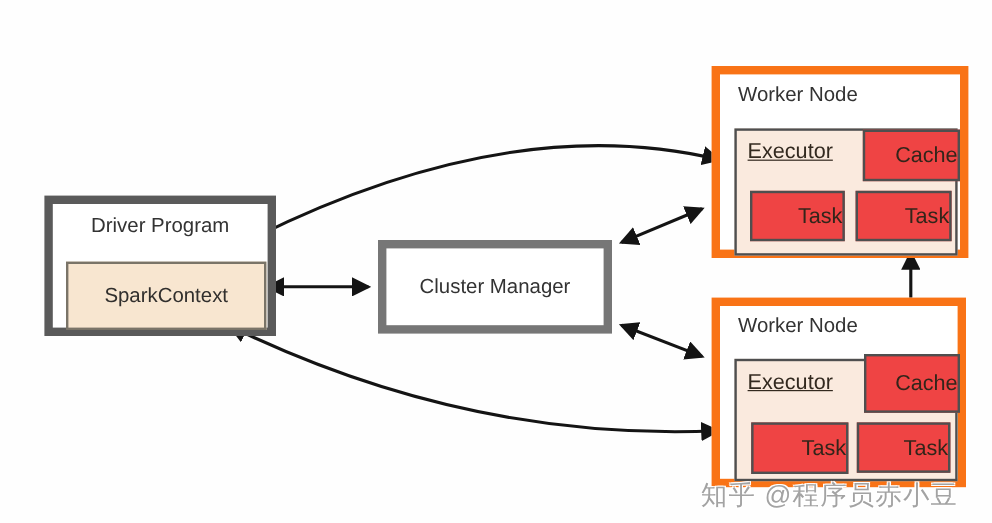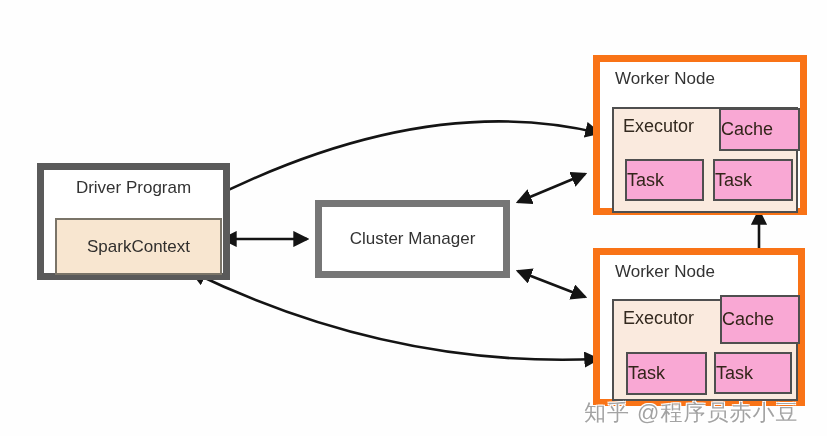--- a/index.html
+++ b/index.html
@@ -61,28 +61,28 @@
 
   .executor-box {
     position: absolute;
     background: #faeade;
     border: 2px solid #4f4f4f;
   }
   .executor-top-pos { left: 12px; top: 45px; width: 186px; height: 106px; }
   .executor-bottom-pos { left: 12px; top: 44px; width: 186px; height: 102px; }
   .executor-label {
     position: absolute; left: 9px; top: 7px;
-    font-size: 18px; color: #33291f;
+    font-size: 18px; color: #33291f; text-decoration: underline;
   }
 
   .cache-box, .task-box {
     position: absolute;
-    background: #f9a8d4;
+    background: #ef4444;
     border: 2px solid #4f4f4f;
-    display: flex; align-items: center; justify-content: flex-start;
+    display: flex; align-items: center; justify-content: flex-end;
     font-size: 18px; color: #33251a;
   }
   .cache-top-pos   { left: 105px; top: -1px;  width: 81px; height: 43px; }
   .task-a-top-pos  { left: 11px;  top: 50px;  width: 79px; height: 42px; }
   .task-b-top-pos  { left: 99px;  top: 50px;  width: 80px; height: 42px; }
 
   .cache-bottom-pos  { left: 106px; top: -6px; width: 80px; height: 49px; }
   .task-a-bottom-pos { left: 12px;  top: 51px; width: 81px; height: 43px; }
   .task-b-bottom-pos { left: 100px; top: 51px; width: 78px; height: 42px; }
 

